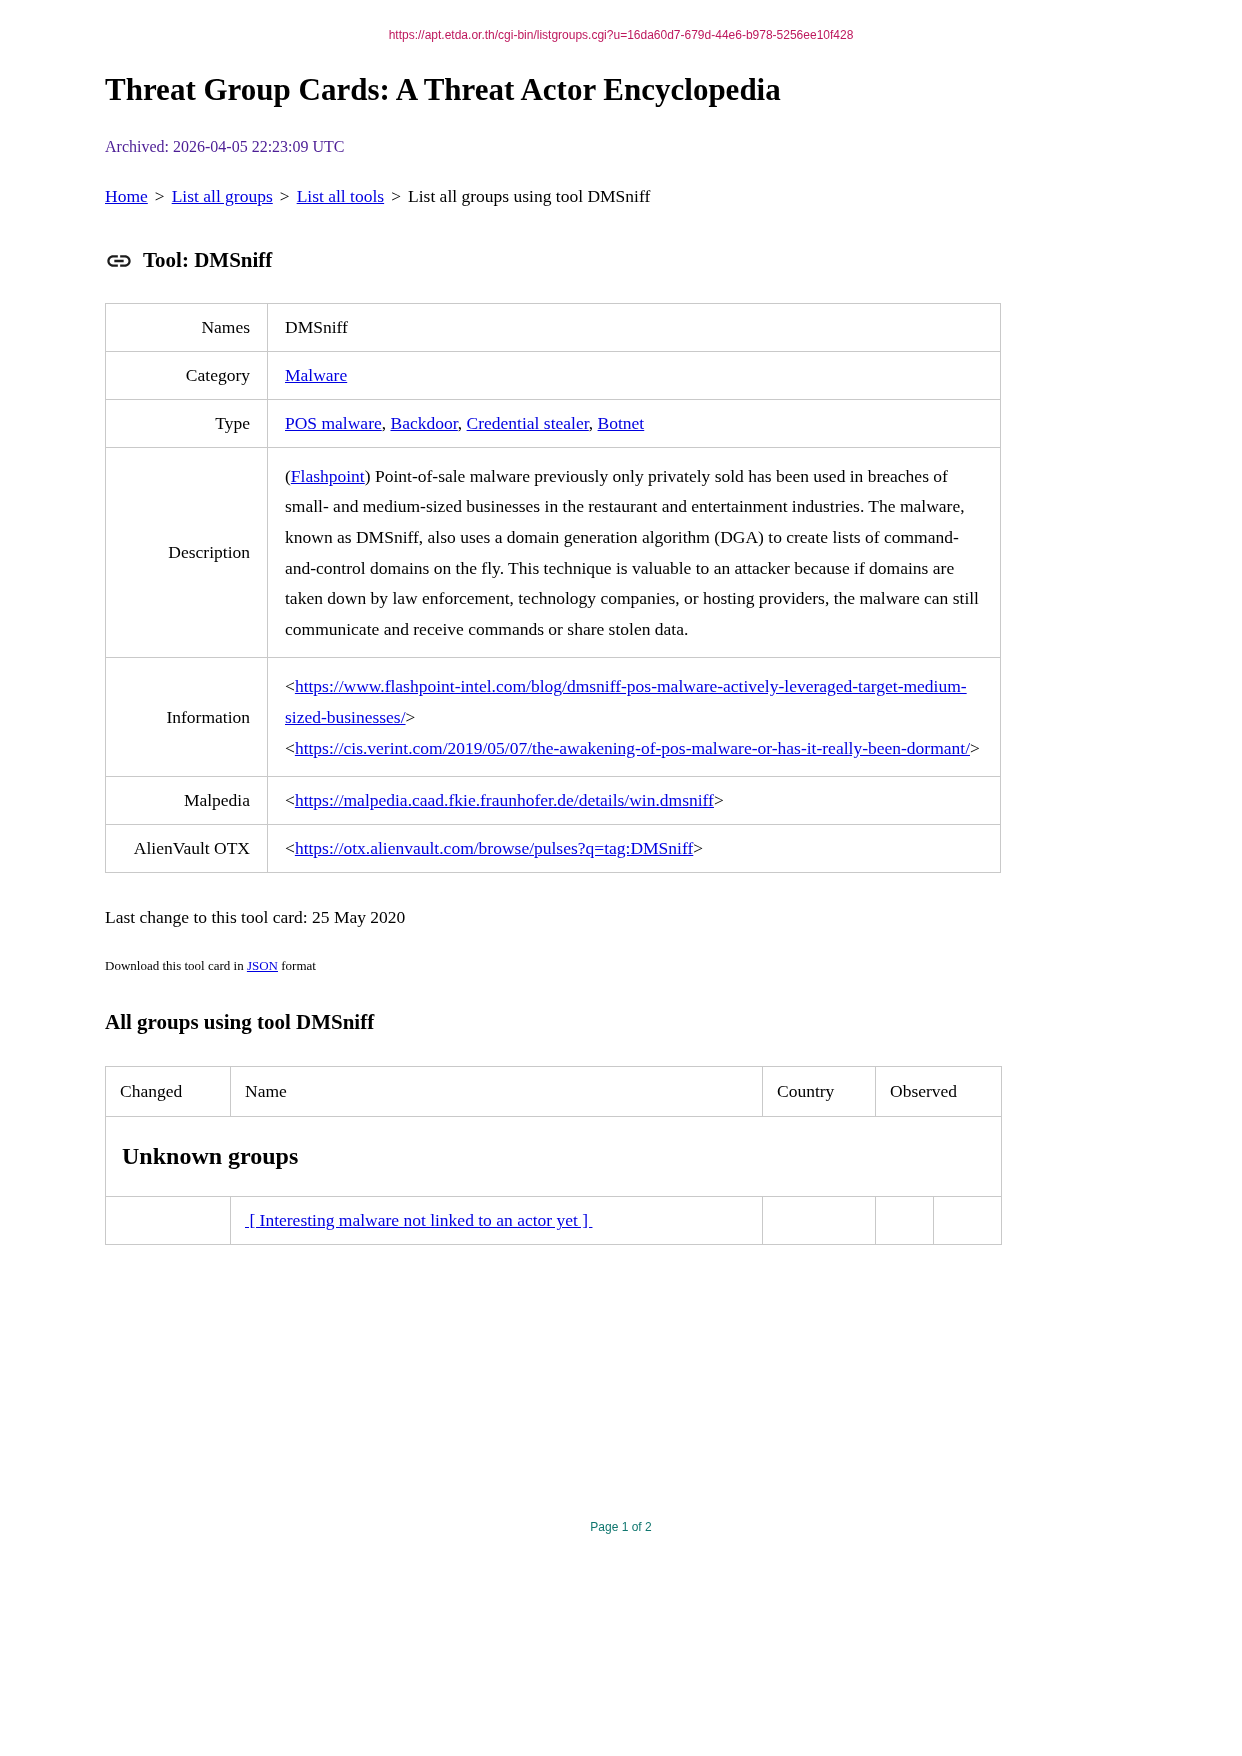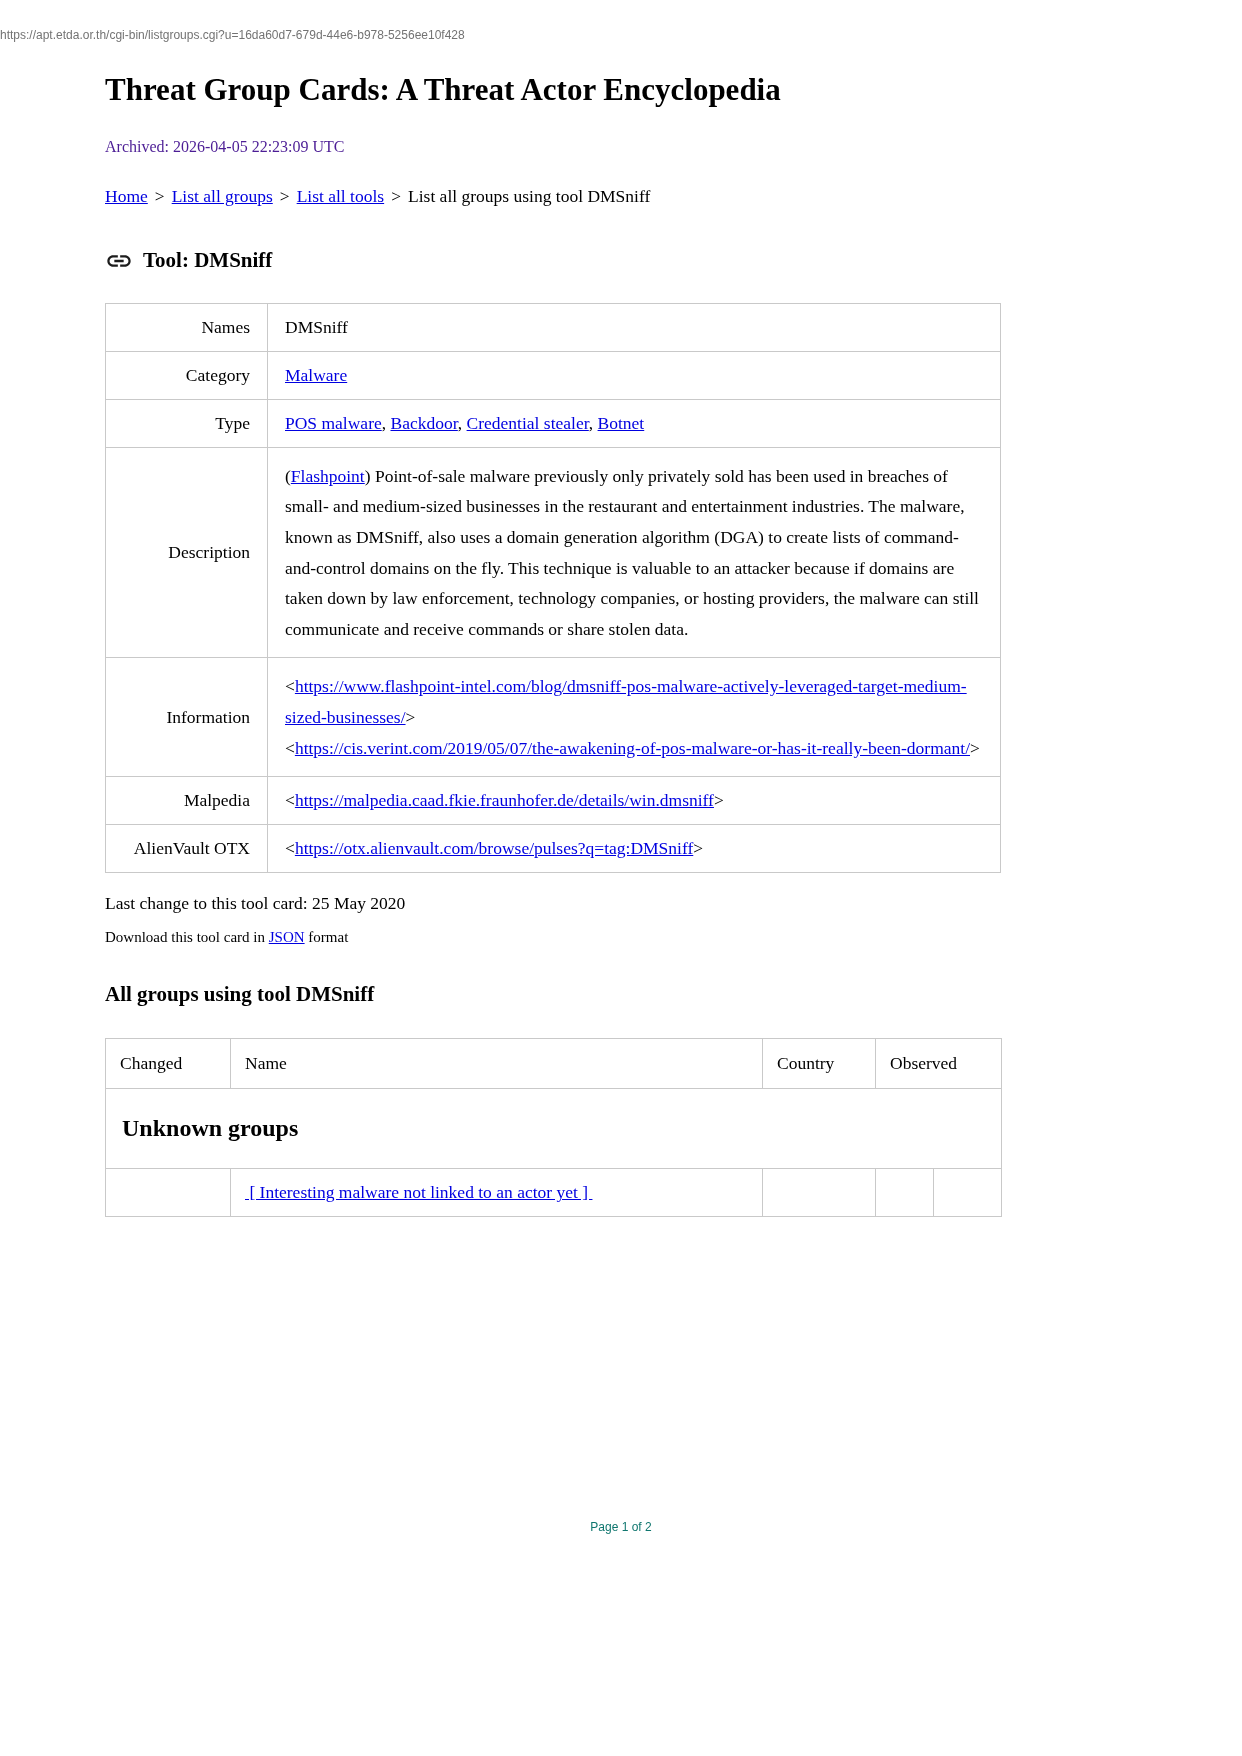--- a/index.html
+++ b/index.html
@@ -6,22 +6,23 @@
   html, body { background: #ffffff; }
   body {
     width: 1242px; height: 1756px;
     position: relative;
     font-family: "Liberation Serif", serif;
     color: #000000;
     overflow: hidden;
   }
   .print-header {
     position: absolute; top: 28px; left: 0; width: 100%;
+    text-align: center;
     font-family: "Liberation Sans", sans-serif;
-    font-size: 12px; color: #737373;
+    font-size: 12px; color: #be185d;
   }
   .print-footer {
     position: absolute; top: 1520px; left: 0; width: 100%;
     text-align: center;
     font-family: "Liberation Sans", sans-serif;
     font-size: 12px; color: #0f766e;
   }
   .content { padding: 72px 105px 0 105px; }
   a.link { color: #0000e0; text-decoration: underline; cursor: pointer; }
   h1.page-title { font-size: 31px; font-weight: bold; line-height: 1.15; }
@@ -39,22 +40,22 @@
   table { border-collapse: collapse; width: 896px; table-layout: fixed; }
   td, th { border: 1px solid #c9c9c9; font-size: 17.5px; vertical-align: middle; }
 
   .tool-table { margin-top: 28px; }
   .tool-table td { padding: 13px 17px; }
   .tool-table td.lbl { width: 162px; text-align: right; }
   .tool-table .desc { line-height: 1.75; }
   .tool-table .info-cell { line-height: 1.75; overflow-wrap: anywhere; }
   .tool-table .url-cell { overflow-wrap: anywhere; }
 
-  .last-change { margin-top: 20px; font-size: 17.5px; }
-  .download { margin-top: 15px; font-size: 15px; }
+  .last-change { margin-top: 34px; font-size: 17.5px; }
+  .download { margin-top: 30px; font-size: 13px; }
   .groups-heading { margin-top: 36px; font-size: 21px; font-weight: bold; }
 
   .groups-table { margin-top: 31px; }
   .groups-table th {
     font-weight: normal; text-align: left;
     padding: 13px 14px; height: 50px;
   }
   .groups-table td { padding: 0 14px; }
   .groups-table .section-cell {
     padding: 26px 16px;

